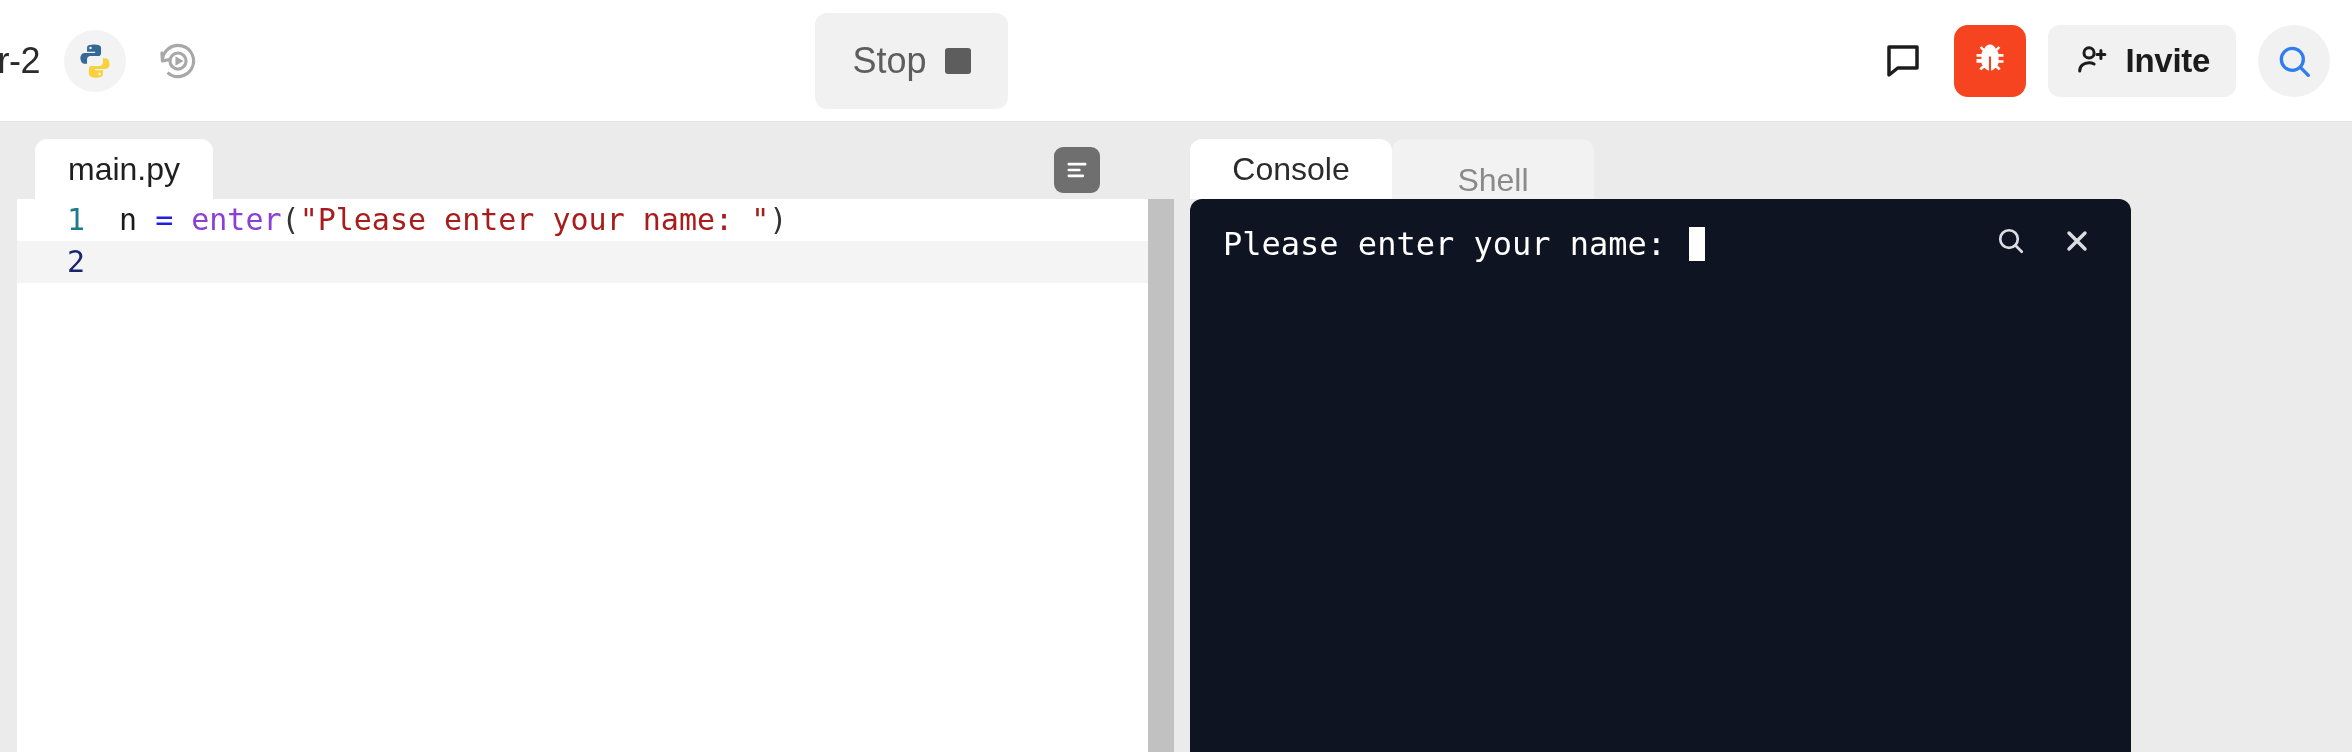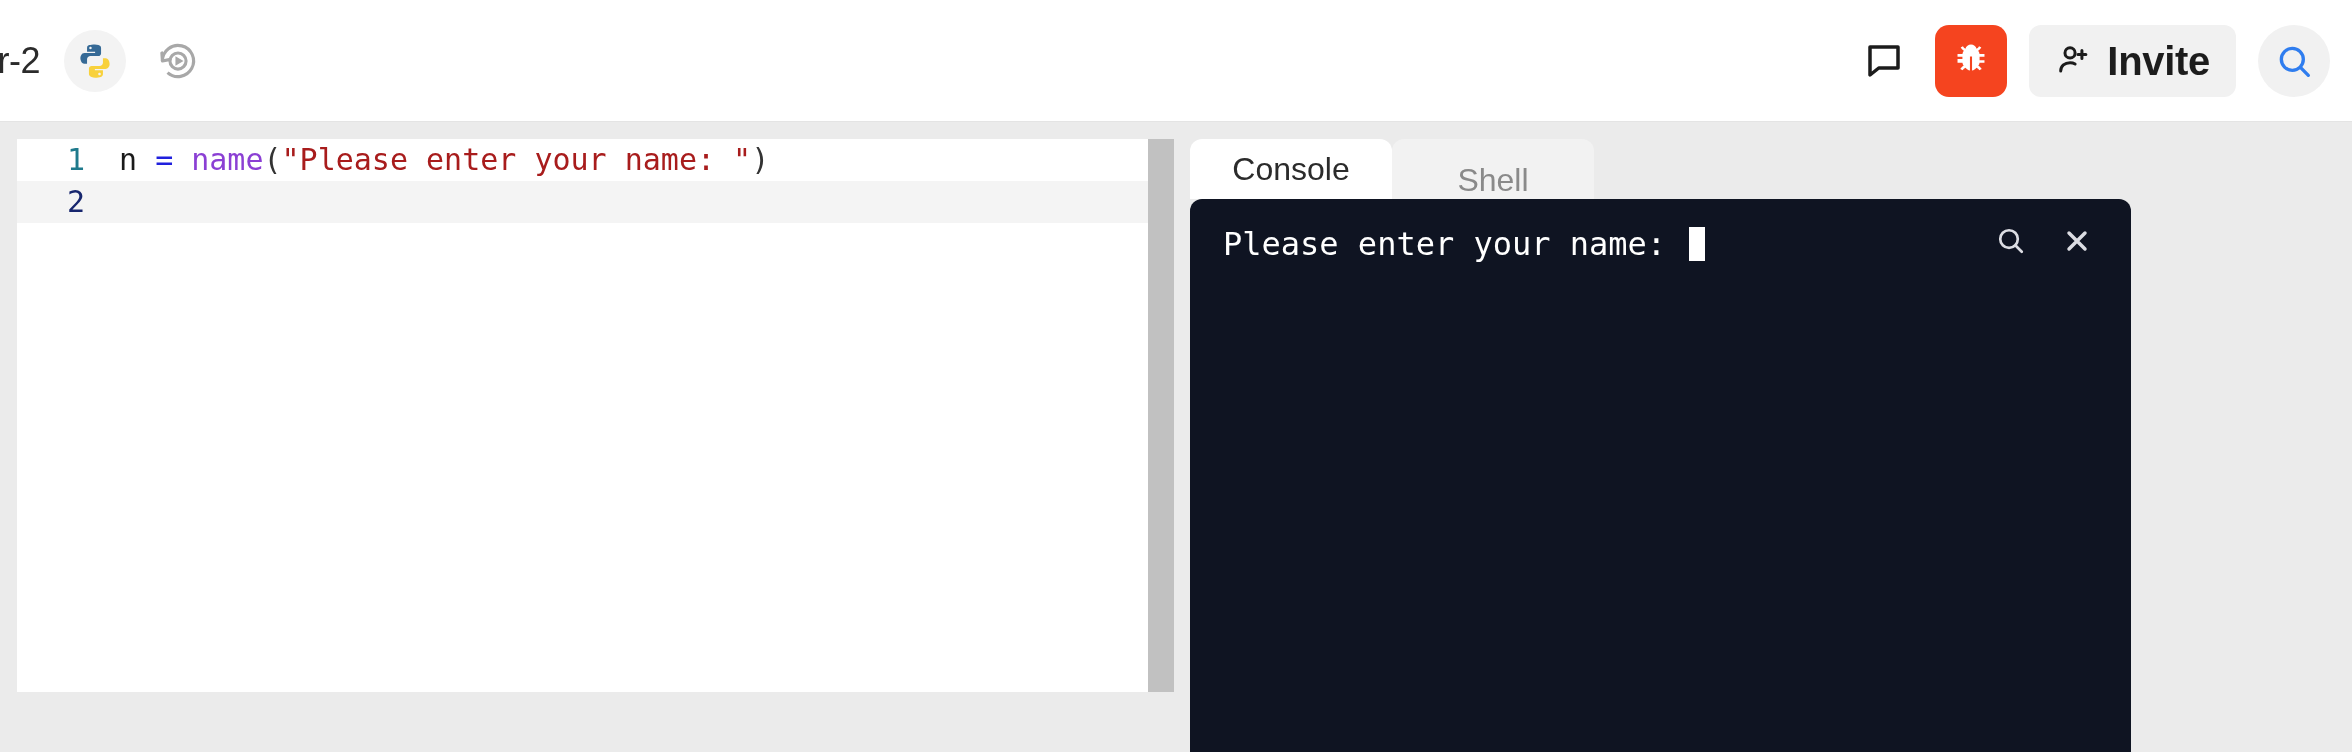--- a/index.html
+++ b/index.html
@@ -100,21 +100,21 @@
   .invite-btn {
     height: 72px;
     padding: 0 26px;
     border-radius: 12px;
     background: #f1f1f1;
     border: none;
     display: flex; align-items: center; gap: 14px;
     cursor: pointer;
   }
   .invite-btn .label {
-    font-size: 40px;
+    font-size: 33px;
     font-weight: bold;
     color: #1c1c1c;
     letter-spacing: -0.3px;
   }
   .search-circle {
     width: 72px; height: 72px;
     border-radius: 50%;
     background: #f1f1f1;
     display: flex; align-items: center; justify-content: center;
     cursor: pointer;
@@ -317,20 +317,24 @@
     <span class="history-btn">
       <svg width="44" height="44" viewBox="0 0 24 24" fill="none" stroke="#a8a8a8" stroke-width="1.7">
         <path d="M3.5 12a8.5 8.5 0 1 1 2.8 6.3"></path>
         <path d="M3.5 12 3.2 7.6M3.5 12l4.3-.9" stroke-linecap="round"></path>
         <path d="M10.6 9.4 15 12l-4.4 2.6z" fill="#a8a8a8" stroke="none"></path>
         <circle cx="12" cy="12" r="4.4"></circle>
       </svg>
     </span>
   </div>
 
+  <button class="stop-btn">
+    <span class="label">Stop</span>
+    <span class="stop-square"></span>
+  </button>
 
   <div class="header-right">
     <span class="icon-btn chat-btn">
       <svg width="42" height="42" viewBox="0 0 24 24" fill="none" stroke="#1c1c1c" stroke-width="2" stroke-linejoin="round">
         <path d="M4 4h16v12H9l-5 4z"></path>
       </svg>
     </span>
 
     <span class="bug-btn">
       <svg width="42" height="42" viewBox="0 0 24 24" fill="#ffffff">
@@ -355,26 +359,36 @@
         <path d="M16 16l4.6 4.6"></path>
       </svg>
     </span>
   </div>
 </div>
 
 <div class="body-area">
 
   <div class="editor-pane">
 
+    <div class="editor-tabbar">
+      <div class="tab">
+        <span class="label">main.py</span>
+      </div>
+      <div class="format-icon-btn">
+        <svg width="28" height="28" viewBox="0 0 24 24" stroke="#ffffff" stroke-width="2.3" stroke-linecap="round">
+          <path d="M5 7h14M5 12h9M5 17h12"></path>
+        </svg>
+      </div>
+    </div>
 
     <div class="editor-body">
       <div class="code-area">
         <div class="code-line">
           <span class="gutter num-inactive">1</span>
-          <span class="code-text"><span class="tok-var">n </span><span class="tok-op">= </span><span class="tok-fn">name</span><span class="tok-punct">(</span><span class="tok-str">"Please enter your name: "</span><span class="tok-punct">)</span></span>
+          <span class="code-text"><span class="tok-var">n </span><span class="tok-op">= </span><span class="tok-fn">enter</span><span class="tok-punct">(</span><span class="tok-str">"Please enter your name: "</span><span class="tok-punct">)</span></span>
         </div>
         <div class="code-line active">
           <span class="gutter num-active">2</span>
           <span class="code-text"></span>
         </div>
       </div>
       <div class="editor-scrollbar">
         <div class="editor-scroll-thumb"></div>
       </div>
     </div>

